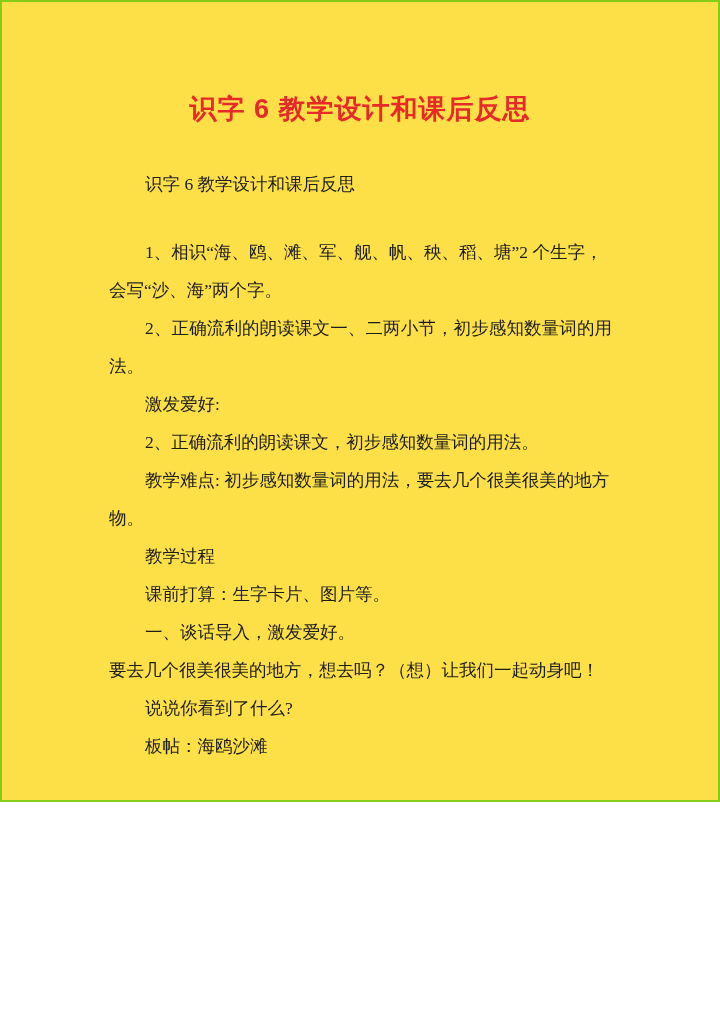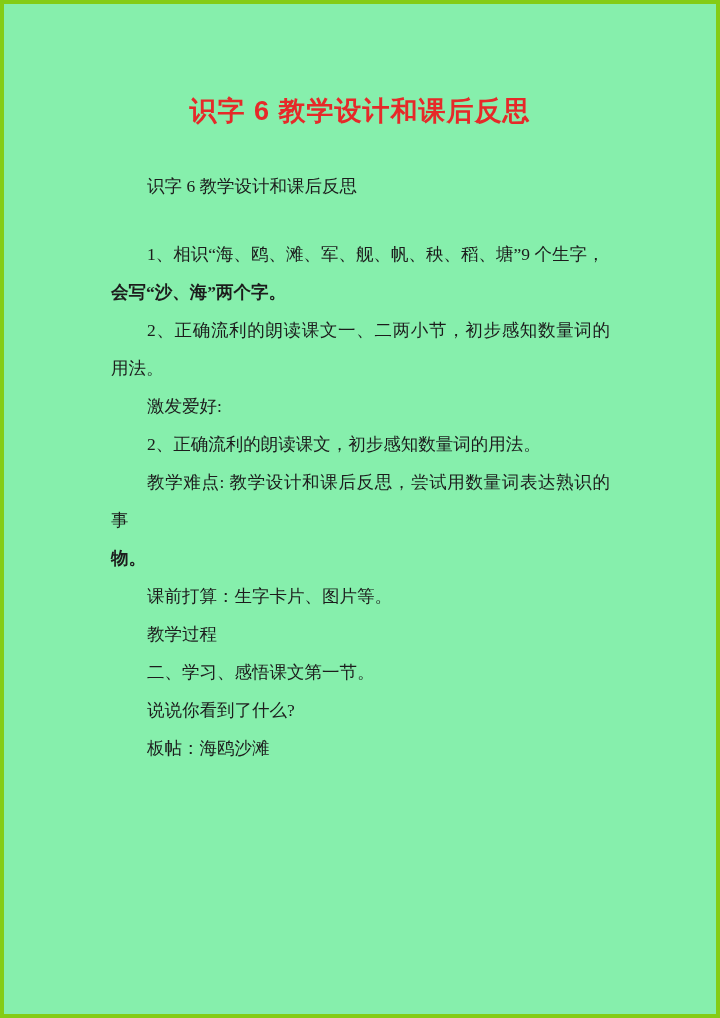--- a/index.html
+++ b/index.html
@@ -3,24 +3,24 @@
 <meta charset="utf-8">
 <style>
   html, body {
     margin: 0;
     padding: 0;
     background: #ffffff;
   }
   .page {
     position: relative;
     width: 720px;
-    height: 1018px;
+    height: 802px;
     box-sizing: border-box;
-    background: #86efac;
-    border: 4px solid #84cc16;
+    background: #fde047;
+    border: 2px solid #84cc16;
     overflow: hidden;
     font-family: "Liberation Serif", "DejaVu Serif", serif;
   }
   .doc-title {
     margin-top: 86px;
     line-height: 42px;
     text-align: center;
     font-family: "Liberation Sans", "DejaVu Sans", sans-serif;
     font-size: 27px;
     font-weight: bold;
@@ -34,40 +34,41 @@
     font-size: 17.5px;
     line-height: 38px;
     color: #1c1c1c;
     text-align: justify;
   }
   .doc-body p {
     margin: 0;
     white-space: pre-wrap;
   }
   .ln-first { text-indent: 36px; }
-  .ln-cont  { text-indent: 0; font-weight: bold; }
+  .ln-cont  { text-indent: 0; }
   .ln-goal  { text-indent: 168px; }
   .gap-top  { margin-top: 30px !important; }
 </style>
 </head>
 <body>
 
 <div class="page">
 
   <div class="doc-title" style="color: rgb(230, 41, 41);">识字 6 教学设计和课后反思</div>
 
   <div class="doc-body">
     <p class="ln-first">识字 6 教学设计和课后反思</p>
-    <p class="ln-first gap-top">1、相识“海、鸥、滩、军、舰、帆、秧、稻、塘”9 个生字，</p>
+    <p class="ln-first gap-top">1、相识“海、鸥、滩、军、舰、帆、秧、稻、塘”2 个生字，</p>
     <p class="ln-cont">会写“沙、海”两个字。</p>
     <p class="ln-first">2、正确流利的朗读课文一、二两小节，初步感知数量词的用法。</p>
     <p class="ln-first">激发爱好:</p>
     <p class="ln-first">2、正确流利的朗读课文，初步感知数量词的用法。</p>
-    <p class="ln-first">教学难点: 教学设计和课后反思，尝试用数量词表达熟识的事</p>
+    <p class="ln-first">教学难点: 初步感知数量词的用法，要去几个很美很美的地方</p>
     <p class="ln-cont">物。</p>
+    <p class="ln-first">教学过程</p>
     <p class="ln-first">课前打算：生字卡片、图片等。</p>
-    <p class="ln-first">教学过程</p>
-    <p class="ln-first">二、学习、感悟课文第一节。</p>
+    <p class="ln-first">一、谈话导入，激发爱好。</p>
+    <p class="ln-cont">要去几个很美很美的地方，想去吗？（想）让我们一起动身吧！</p>
     <p class="ln-first">说说你看到了什么?</p>
     <p class="ln-first">板帖：海鸥沙滩</p>
   </div>
 
 </div>
 
 </body></html>

